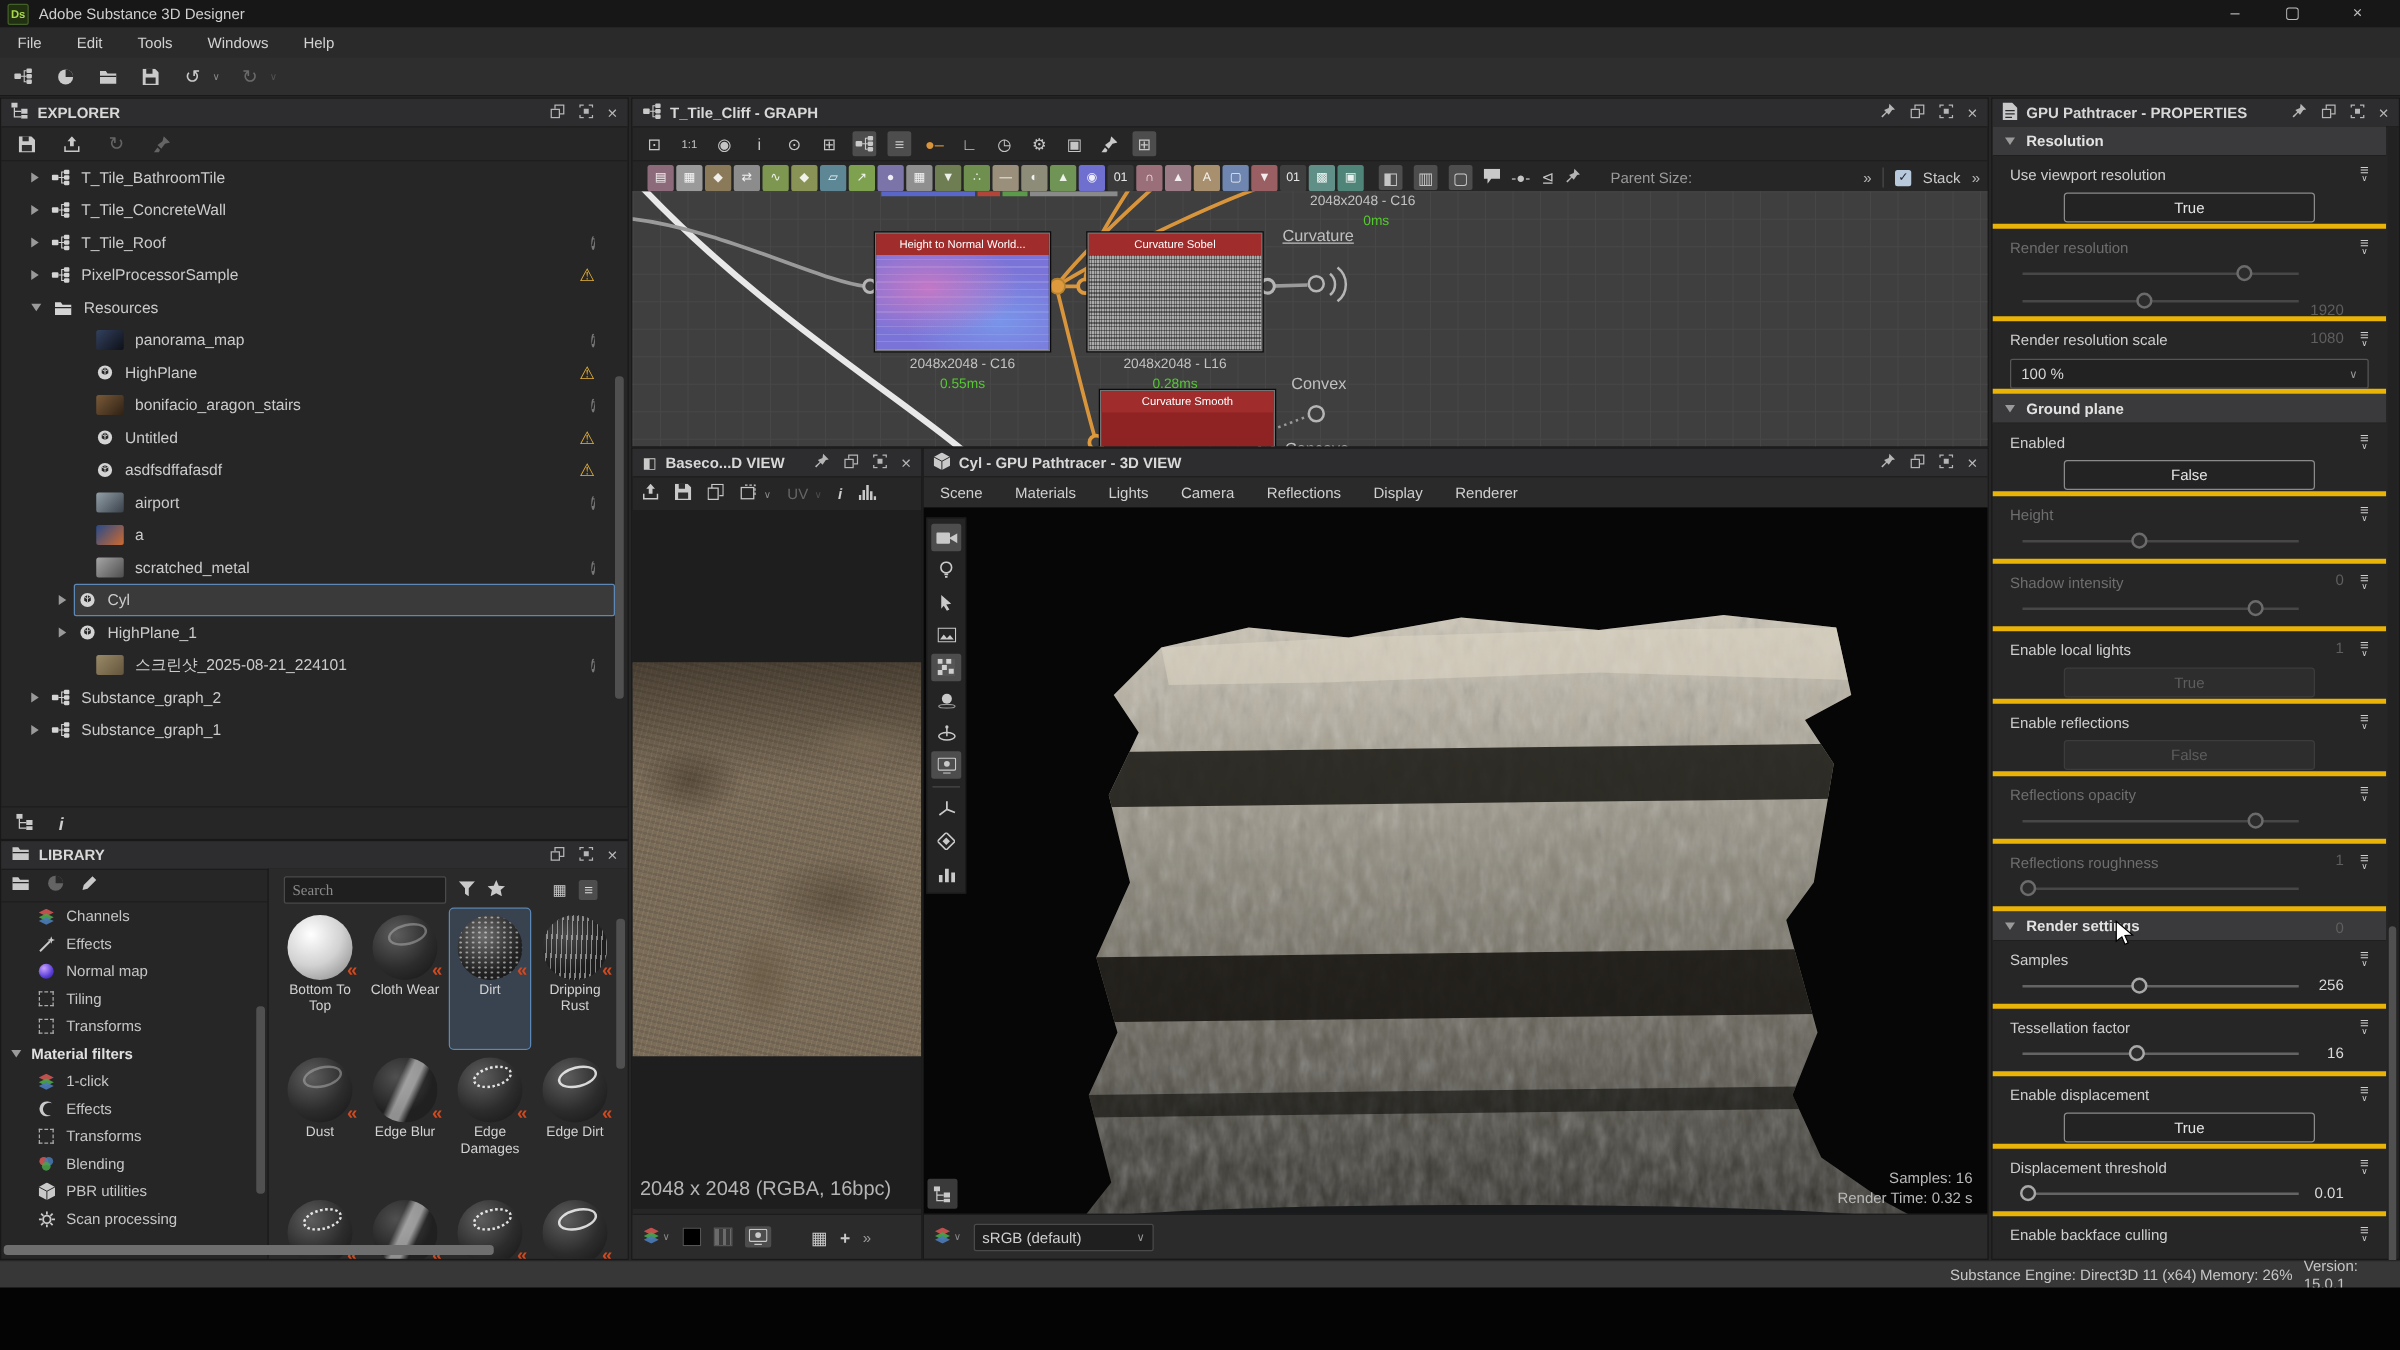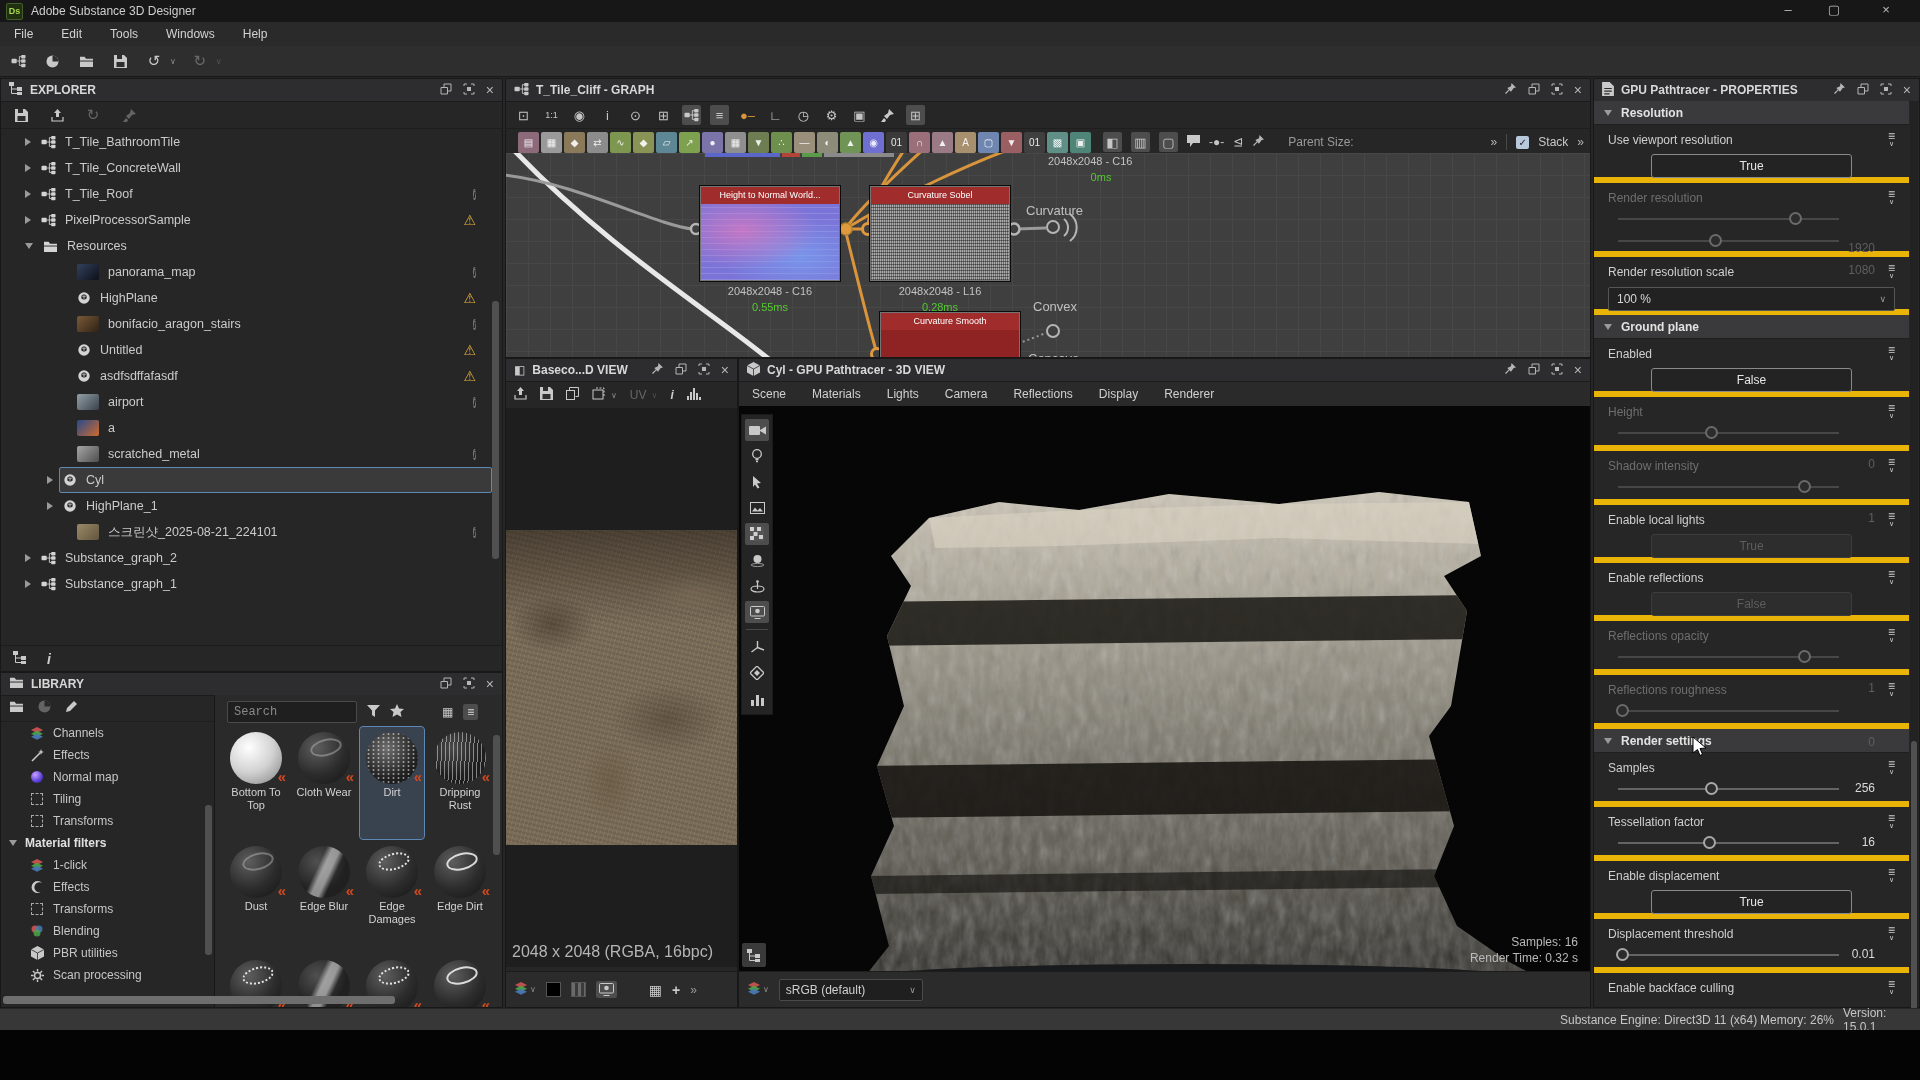--- a/index.html
+++ b/index.html
@@ -37,21 +37,21 @@
   .ebadge{position:absolute;right:26px;}
   .vsb{position:absolute;width:7px;background:#505050;border-radius:3px;}
   .etabs{position:absolute;left:0;bottom:0;height:26px;width:100%;border-top:1px solid #1c1c1c;display:flex;align-items:center;gap:20px;padding-left:12px;box-sizing:border-box;background:#262626;}
   
   .lrow{height:22px;display:flex;align-items:center;gap:8px;padding-left:28px;font-size:12px;color:#c6c6c6;}
   .lrow.hdr{padding-left:8px;font-weight:bold;color:#e0e0e0;}
   .licon{width:16px;display:inline-flex;justify-content:center;}
   .normdot{width:12px;height:12px;border-radius:50%;background:radial-gradient(circle at 35% 30%,#c9a0ff,#5a3fd8 60%,#2a1a70);}
   .dashbox{width:10px;height:10px;border:1px dashed #aaa;}
   .searchwrap{position:absolute;display:flex;align-items:center;gap:10px;}
-  .searchbox{width:116px;height:20px;background:#1f1f1f;border:1px solid #4a4a4a;border-radius:2px;color:#cfcfcf;font-size:12px;padding:0 6px;font-family:Liberation Mono, monospace;}
+  .searchbox{width:116px;height:20px;background:#1f1f1f;border:1px solid #4a4a4a;border-radius:2px;color:#cfcfcf;font-size:12px;padding:0 6px;font-family:Liberation Serif, serif;}
   .searchbox::placeholder{color:#8a8a8a;}
   .tile{position:absolute;width:64px;height:112px;text-align:center;}
   .tile.sel{background:#39424f;outline:1px solid #5d88b5;border-radius:3px;}
   .sph{position:relative;width:52px;height:52px;border-radius:50%;margin:5px auto 2px;background:radial-gradient(circle at 36% 30%,#5e5e5e,#2c2c2c 55%,#141414 100%);}
   .sph.light{background:radial-gradient(circle at 36% 30%,#ffffff,#d2d2d2 50%,#7e7e7e 100%);}
   .sph.dirt{background:radial-gradient(rgba(255,255,255,.5) .7px,transparent 1.4px),radial-gradient(circle at 40% 32%,#6e6e6e,#222 62%,#0f0f0f);background-size:5px 4px,100% 100%;}
   .sph.streaks{background:repeating-linear-gradient(93deg,rgba(255,255,255,.45) 0 1px,transparent 1px 4px),radial-gradient(circle at 36% 30%,#4a4a4a,#1d1d1d 60%);}
   .sph.band{background:linear-gradient(115deg,transparent 38%,rgba(255,255,255,.5) 47% 57%,transparent 66%),radial-gradient(circle at 36% 30%,#505050,#202020 60%);}
   .sph.groove::after,.sph.crack::after,.sph.ring::after{content:"";position:absolute;left:12px;top:7px;width:28px;height:13px;border-radius:50%;transform:rotate(-14deg);}
   .sph.groove::after{border:2px solid rgba(190,190,190,.45);}
@@ -92,21 +92,21 @@
   .strip3d{position:absolute;left:2px;top:8px;width:30px;display:flex;flex-direction:column;gap:4px;align-items:center;background:#242424;border:1px solid #1a1a1a;padding:4px 0;}
   .s3i{width:24px;height:22px;display:flex;align-items:center;justify-content:center;border-radius:2px;}
   .s3i.on{background:#4d4d4d;}
   .sep3{width:22px;height:1px;background:#484848;margin:2px 0;}
   .overlaytxt{position:absolute;text-align:right;color:#b9b9b9;font-size:12px;line-height:16px;}
   .botbar{position:absolute;left:0;bottom:0;width:100%;height:36px;background:#2b2b2b;border-top:1px solid #1c1c1c;display:flex;align-items:center;gap:10px;padding-left:8px;box-sizing:border-box;}
   .swatch{width:13px;height:13px;border:1px solid #555;}
   .dropdown{height:20px;min-width:130px;background:#1f1f1f;border:1px solid #4a4a4a;border-radius:2px;display:flex;align-items:center;padding:0 6px;gap:6px;color:#cfcfcf;}
   .dropdown .dchev{margin-left:auto;font-size:9px;color:#9a9a9a;}
   
-  .pfield{position:relative;border-bottom:6px solid #eab308;box-sizing:border-box;padding-top:6px;}
+  .pfield{position:relative;border-bottom:4px solid #eab308;box-sizing:border-box;padding-top:6px;}
   .plab{display:flex;align-items:center;height:18px;padding:0 14px;color:#cfcfcf;}
   .plab.dimt{color:#6e6e6e;}
   .ham{margin-left:auto;font-size:12px;color:#cfcfcf;line-height:10px;text-align:center;}
   .ham small{display:block;font-size:7px;margin-top:-2px;}
   .psec{height:24px;background:#3a3a3c;display:flex;align-items:center;gap:9px;padding:0 10px;font-weight:bold;color:#e2e2e2;border-bottom:1px solid #1f1f1f;box-sizing:border-box;}
   .pbtn{margin:5px 57px 0;height:22px;border:1px solid #8a8a8a;border-radius:3px;background:#232323;color:#e6e6e6;text-align:center;line-height:22px;}
   .pbtn.dis{border-color:#3c3c3c;background:#2d2d2d;color:#5d5d5d;}
   .sl{position:relative;height:14px;margin:5px 70px 0 24px;}
   .sl .tr{position:absolute;left:0;right:0;top:6px;height:2px;background:#646464;}
   .sl.dims .tr{background:#474747;}
@@ -797,21 +797,21 @@
       <div class="gnode" style="left:365px;top:34px;">
         <div class="nhead">Curvature Sobel</div>
         <div class="nthumb sobel"></div>
       </div>
       <div class="ncap" style="left:359px;top:132px;">2048x2048 - L16</div>
       <div class="ntime" style="left:359px;top:148px;">0.28ms</div>
       <div class="gnode" style="left:375px;top:160px;height:60px;background:#8f2222;">
         <div class="nhead">Curvature Smooth</div>
       </div>
 
-      <div class="gout" style="left:520px;top:50px;">Curvature</div>
+      <div class="gout" style="left:520px;top:28px;text-decoration:underline;">Curvature</div>
       <div class="gout" style="left:527px;top:146px;">Convex</div>
       <div class="gout" style="left:522px;top:198px;">Concave</div>
       <div class="gsize" style="left:542px;top:2px;">2048x2048 - C16</div>
       <div class="ntime" style="left:520px;top:18px;">0ms</div>
     </div>
   </div>
 
   <div class="panel" style="left:505px;top:358px;width:233px;height:650px;">
     <div class="phead">
       <span style="color:#c9c9c9;">◧</span>

